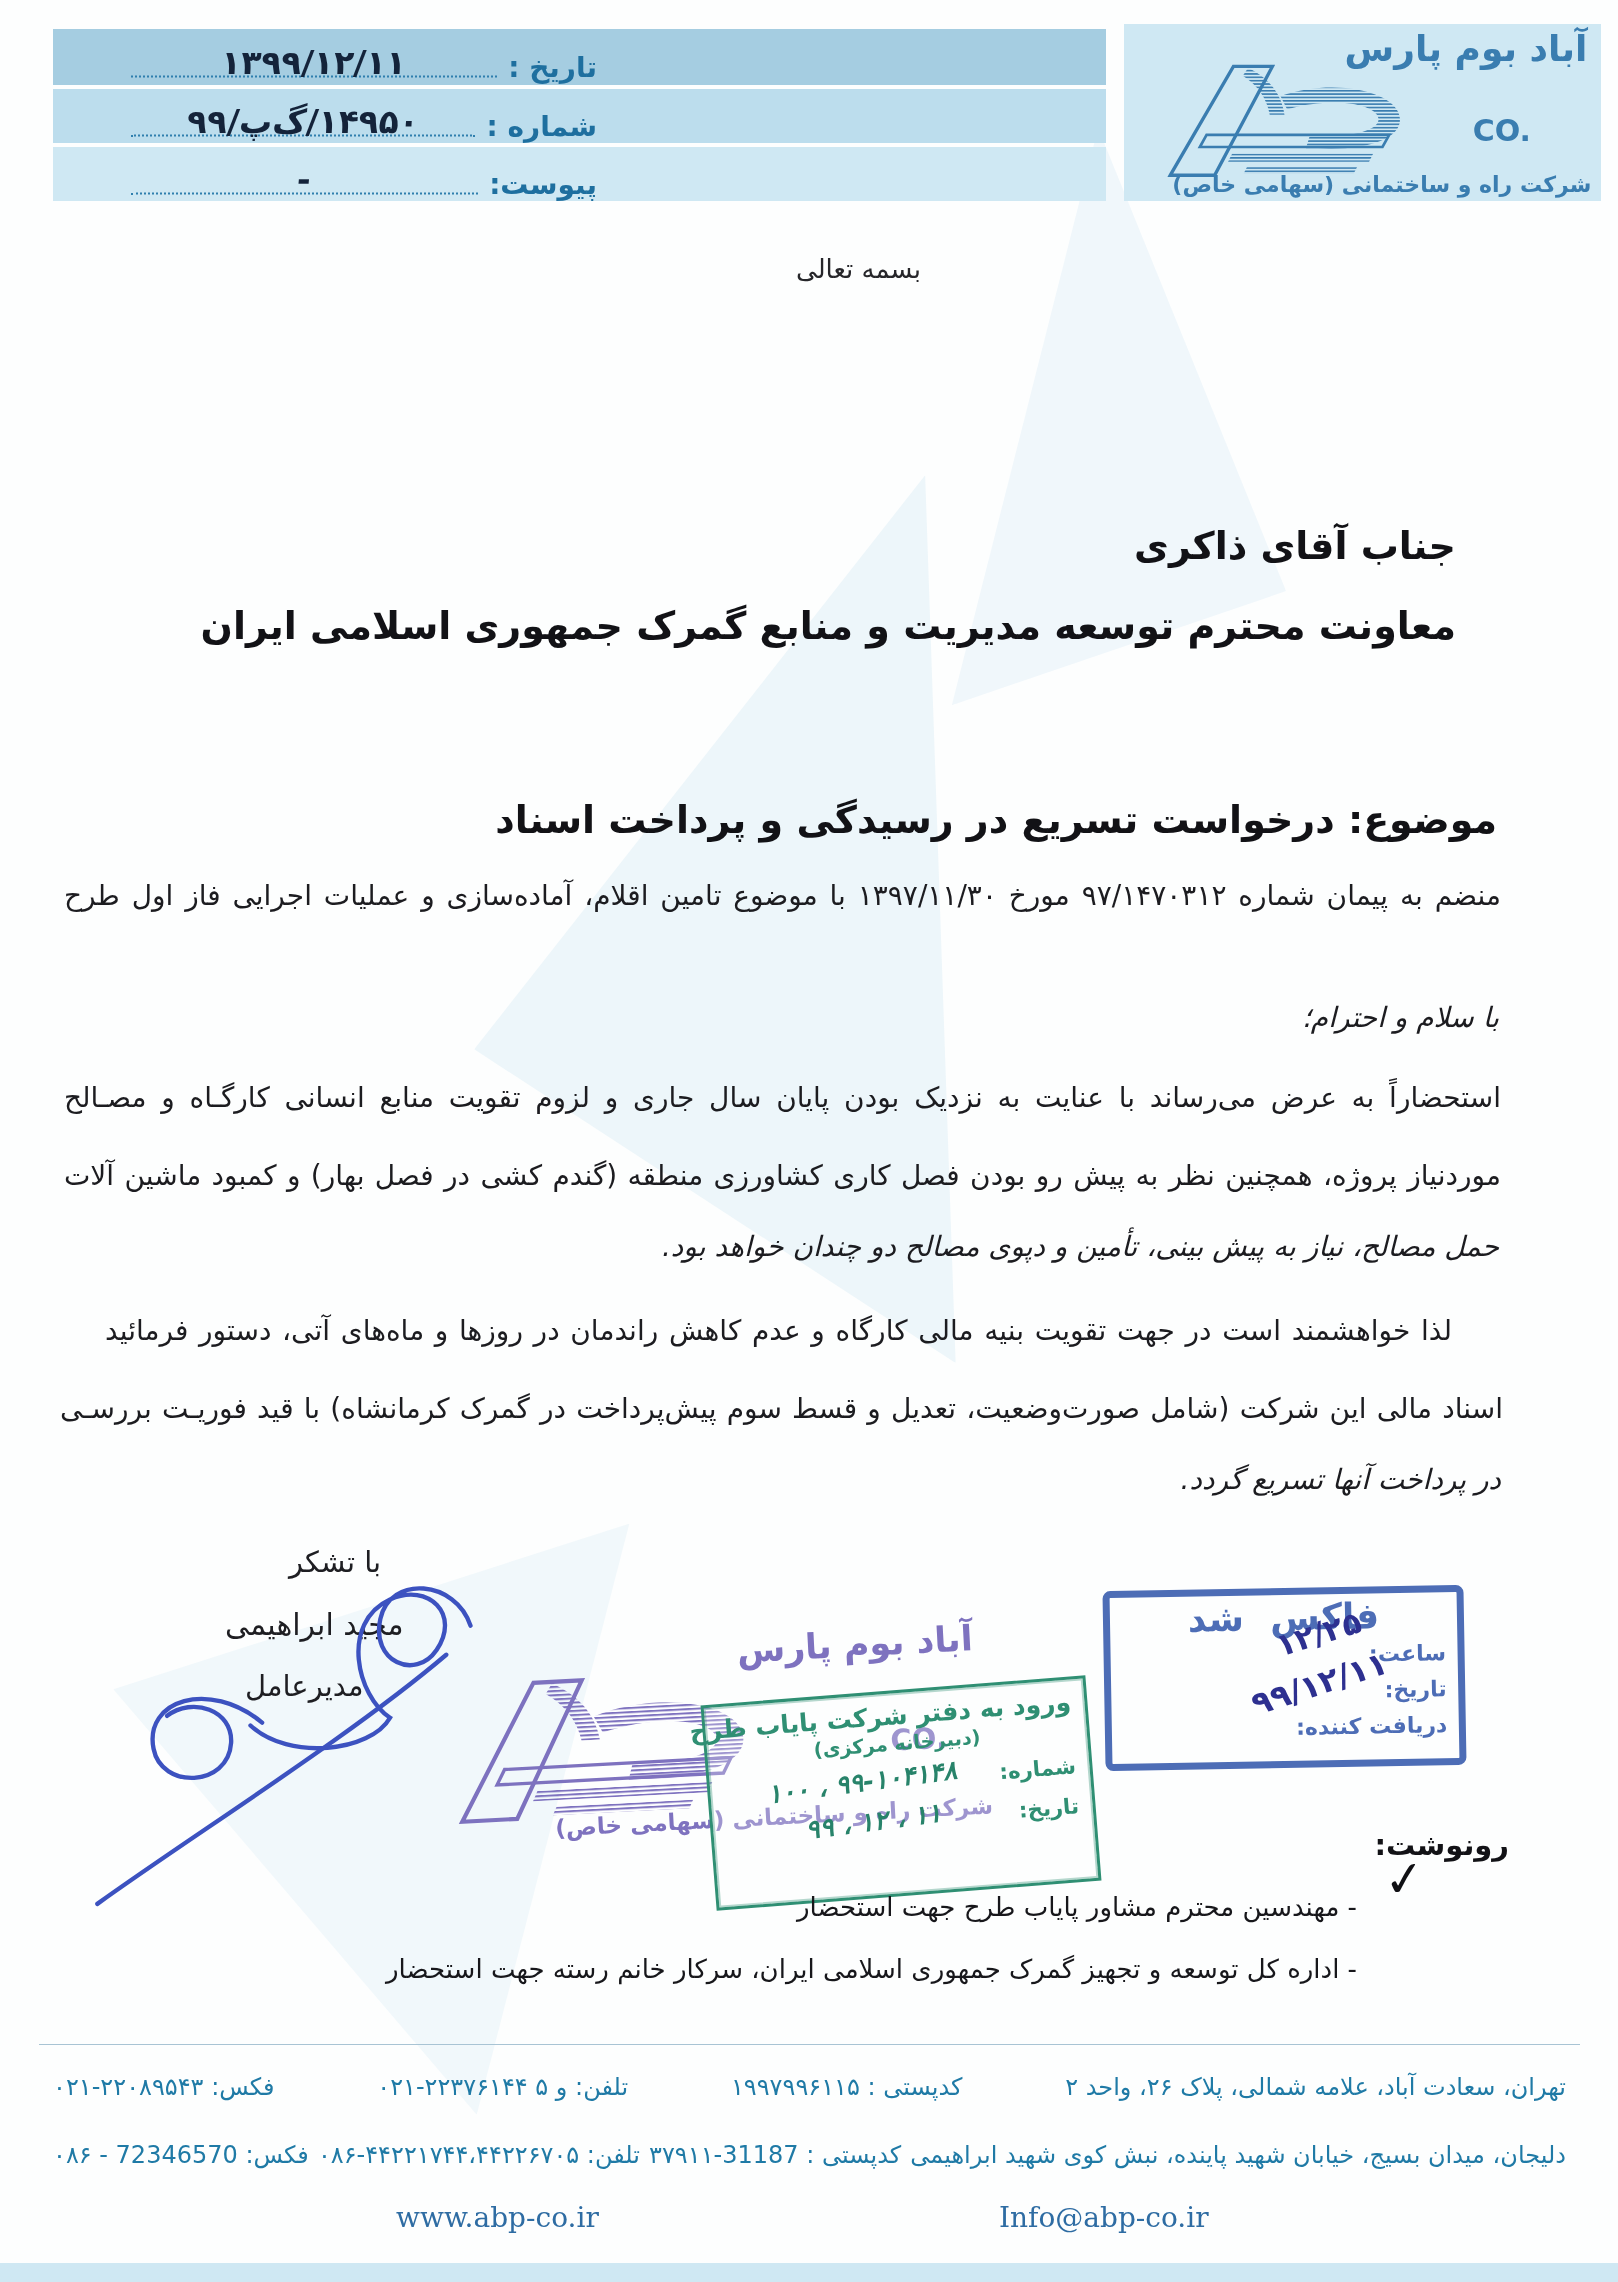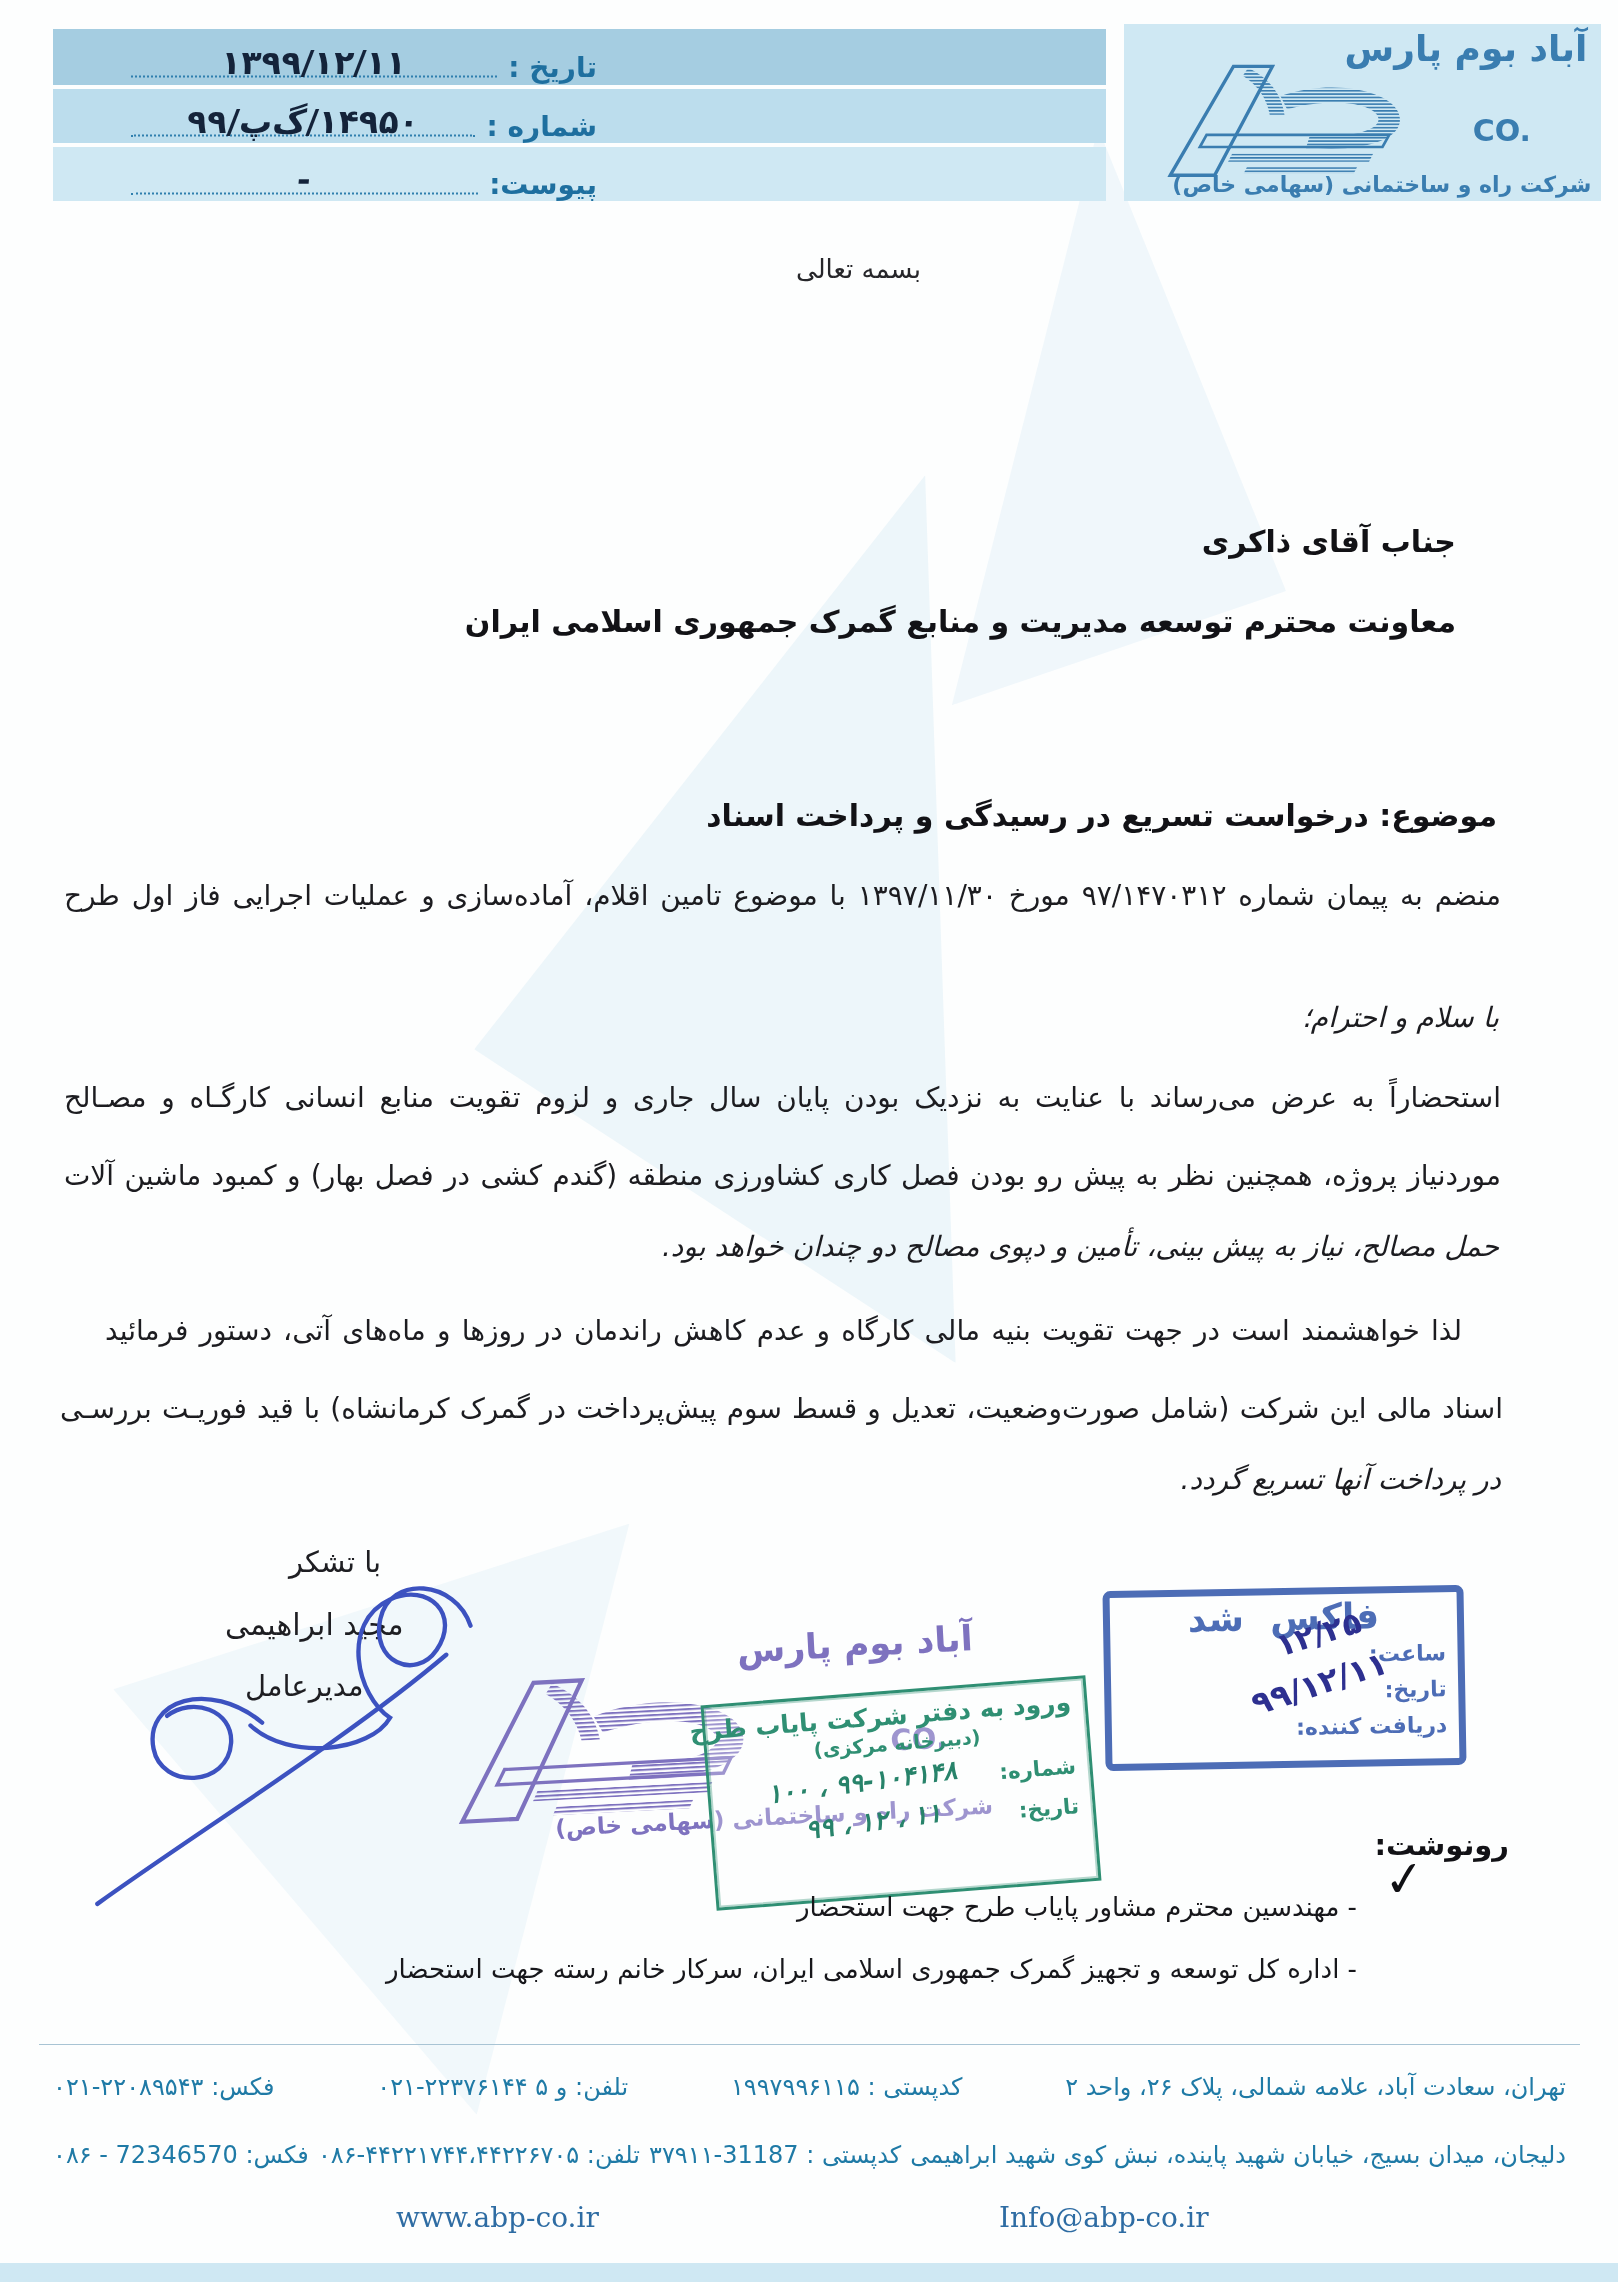--- a/index.html
+++ b/index.html
@@ -32,21 +32,21 @@
   .flabel{font-weight:700; font-size:28px; color:var(--label-blue); margin-left:11.6px; margin-bottom:-5.8px; white-space:nowrap; direction:rtl;}
 
   
   .logobox{position:absolute; left:1124px; top:24px; width:477px; height:177px; background:var(--band-light);}
   .logoname{position:absolute; right:13.6px; top:3.9px; font-size:36px; font-weight:700; color:var(--logo-blue); direction:rtl; white-space:nowrap;}
   .logoco{position:absolute; right:70px; top:89px; font-size:30px; font-weight:700; color:var(--logo-blue);}
   .logosub{position:absolute; right:9.7px; bottom:3.9px; font-size:22px; font-weight:700; color:var(--logo-blue); direction:rtl; white-space:nowrap;}
   .logosvg{position:absolute; left:13.6px; top:29px; color:var(--logo-blue);}
 
   .besmellah{position:absolute; top:254px; left:0; width:1619px; padding-left:98px; text-align:center; font-size:26px; color:#26262a;}
-  .h-bold{position:absolute; font-weight:700; font-size:30px; color:#121216; direction:rtl; white-space:nowrap;}
+  .h-bold{position:absolute; font-weight:700; font-size:38px; color:#121216; direction:rtl; white-space:nowrap;}
   .line{position:absolute; font-size:28px; color:#1c1c20; direction:rtl; white-space:nowrap;font-style:italic;}
   .jline{position:absolute; left:64px; right:118px; font-size:28px; color:#1c1c20; direction:rtl;
          text-align:justify; text-align-last:justify; line-height:45px; max-height:49px; overflow:hidden;}
 
   
   .sigtxt{position:absolute; font-size:29px; color:#1e1e22; direction:rtl; white-space:nowrap;}
   .sigsvg{position:absolute; left:29px; top:1553px;}
 
   
   .cstamp{position:absolute; left:378px; top:1619px; width:626px; height:223px; transform:rotate(-3deg); color:var(--stamp-purple); opacity:.92;}
@@ -140,21 +140,21 @@
   <div class="h-bold" style="right:163px; top:524px;">جناب آقای ذاکری</div>
   <div class="h-bold" style="right:163px; top:604px;">معاونت محترم توسعه مدیریت و منابع گمرک جمهوری اسلامی ایران</div>
 
   <div class="h-bold" style="right:122px; top:798px;">موضوع: درخواست تسریع در رسیدگی و پرداخت اسناد</div>
   <div class="jline" style="top:873px;">منضم به پیمان شماره ۹۷/۱۴۷۰۳۱۲ مورخ ۱۳۹۷/۱۱/۳۰ با موضوع تامین اقلام، آماده‌سازی و عملیات اجرایی فاز اول طرح جامع گمرک پرویزخان</div>
 
   <div class="line" style="right:120px; top:1001px;">با سلام و احترام؛</div>
   <div class="jline" style="top:1075px;">استحضاراً به عرض می‌رساند با عنایت به نزدیک بودن پایان سال جاری و لزوم تقویت منابع انسانی کارگـاه و مصـالح</div>
   <div class="jline" style="top:1153px;">موردنیاز پروژه، همچنین نظر به پیش رو بودن فصل کاری کشاورزی منطقه (گندم کشی در فصل بهار) و کمبود ماشین آلات</div>
   <div class="line" style="right:120px; top:1230px;">حمل مصالح، نیاز به پیش بینی، تأمین و دپوی مصالح دو چندان خواهد بود.</div>
-  <div class="jline" style="left:105px; right:157px; top:1308px;">لذا خواهشمند است در جهت تقویت بنیه مالی کارگاه و عدم کاهش راندمان در روزها و ماه‌های آتی، دستور فرمائید</div>
+  <div class="jline" style="left:105px; right:167px; top:1308px;">لذا خواهشمند است در جهت تقویت بنیه مالی کارگاه و عدم کاهش راندمان در روزها و ماه‌های آتی، دستور فرمائید</div>
   <div class="jline" style="left:60px; right:116px; top:1386px;">اسناد مالی این شرکت (شامل صورت‌وضعیت، تعدیل و قسط سوم پیش‌پرداخت در گمرک کرمانشاه) با قید فوریـت بررسـی و</div>
   <div class="line" style="right:118px; top:1463px;">در پرداخت آنها تسریع گردد.</div>
 
   <div class="sigtxt" style="left:289px; top:1545px;">با تشکر</div>
   <div class="sigtxt" style="left:225px; top:1607px; font-size:30px;">مجید ابراهیمی</div>
   <div class="sigtxt" style="left:245px; top:1669px;">مدیرعامل</div>
 
   <svg class="sigsvg" width="505" height="378" viewBox="0 0 520 390">
     <g fill="none" stroke="#3c52c0" stroke-width="4.5" stroke-linecap="round">
       <path d="M455 75 C440 28 372 22 362 68 C352 112 398 132 420 100 C445 64 412 30 372 48 C320 72 338 148 372 170 C352 205 268 215 228 178"></path>

